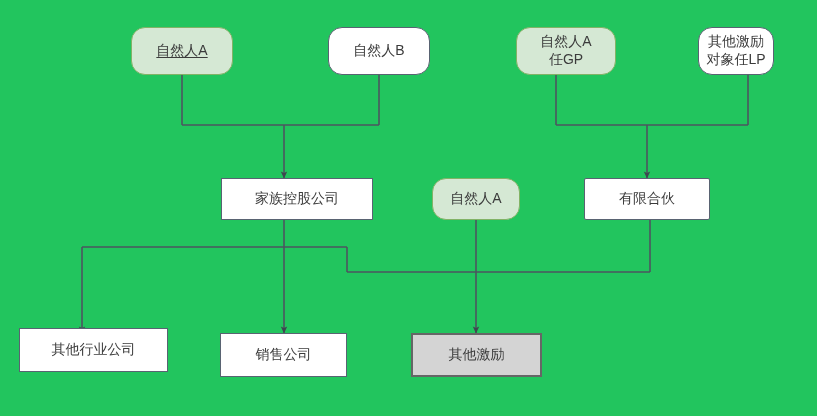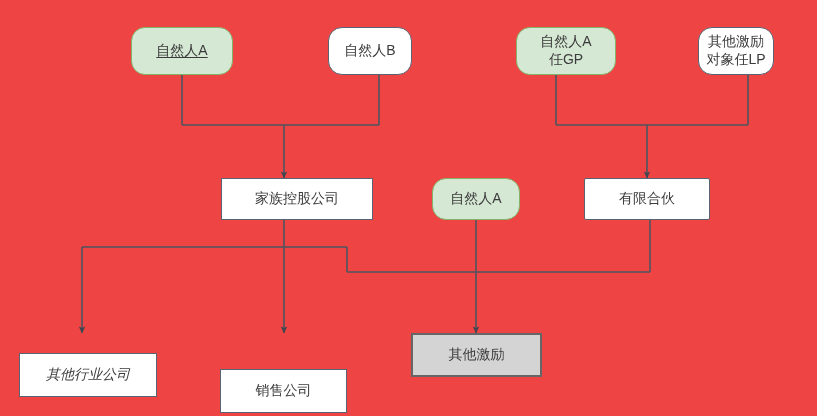--- a/index.html
+++ b/index.html
@@ -4,21 +4,21 @@
 <style>
   html,body{margin:0;padding:0;background:#ffffff;}
   body{
     font-family:"Liberation Sans","DejaVu Sans",sans-serif;
     -webkit-font-smoothing:antialiased;
   }
   #canvas{
     position:relative;
     width:817px;
     height:416px;
-    background:#ef4444;
+    background:#22c55e;
     overflow:hidden;
   }
   #edges{
     position:absolute;
     left:0; top:0;
     width:817px; height:416px;
     pointer-events:none;
   }
   .node{
     position:absolute;
@@ -76,26 +76,26 @@
         <path d="M 284 247 L 284 333" stroke="#4d5560" marker-end="url(#arrowhead)"></path>
         <path d="M 347 247 L 347 272" stroke="#4d5560"></path>
         <path d="M 347 272 L 650 272" stroke="#4d5560"></path>
         <path d="M 650 220 L 650 272" stroke="#4d5560"></path>
         <path d="M 476 220 L 476 333" stroke="#4d5560" marker-end="url(#arrowhead)"></path>
       </g>
   </svg>
 
   <div id="node-layer">
       <div class="node pill green" style="left: 131px; top: 27px; width: 102px; height: 48px;"><span class="label underline">自然人A</span></div>
-      <div class="node pill" style="left: 328px; top: 27px; width: 84px; height: 48px;"><span class="label">自然人B</span></div>
+      <div class="node pill" style="left: 328px; top: 27px; width: 102px; height: 48px;"><span class="label">自然人B</span></div>
       <div class="node pill green" style="left: 516px; top: 27px; width: 100px; height: 48px;"><span class="label">自然人A
 任GP</span></div>
       <div class="node pill" style="left: 698px; top: 27px; width: 76px; height: 48px;"><span class="label">其他激励
 对象任LP</span></div>
       <div class="node sharp" style="left: 221px; top: 178px; width: 152px; height: 42px;"><span class="label">家族控股公司</span></div>
       <div class="node pill green" style="left: 432px; top: 178px; width: 88px; height: 42px;"><span class="label">自然人A</span></div>
       <div class="node soft" style="left: 584px; top: 178px; width: 126px; height: 42px;"><span class="label">有限合伙</span></div>
-      <div class="node sharp" style="left: 19px; top: 353px; width: 138px; height: 44px; font-style: italic;"><span class="label">其他行业公司</span></div>
-      <div class="node sharp" style="left: 220px; top: 333px; width: 127px; height: 44px; margin-top: 36px;"><span class="label">销售公司</span></div>
+      <div class="node sharp" style="left: 19px; top: 328px; width: 149px; height: 44px;"><span class="label">其他行业公司</span></div>
+      <div class="node sharp" style="left: 220px; top: 333px; width: 127px; height: 44px;"><span class="label">销售公司</span></div>
       <div class="node sharp gray" style="left: 411px; top: 333px; width: 131px; height: 44px;"><span class="label">其他激励</span></div>
     </div>
 
 </div>
 
 </body></html>

